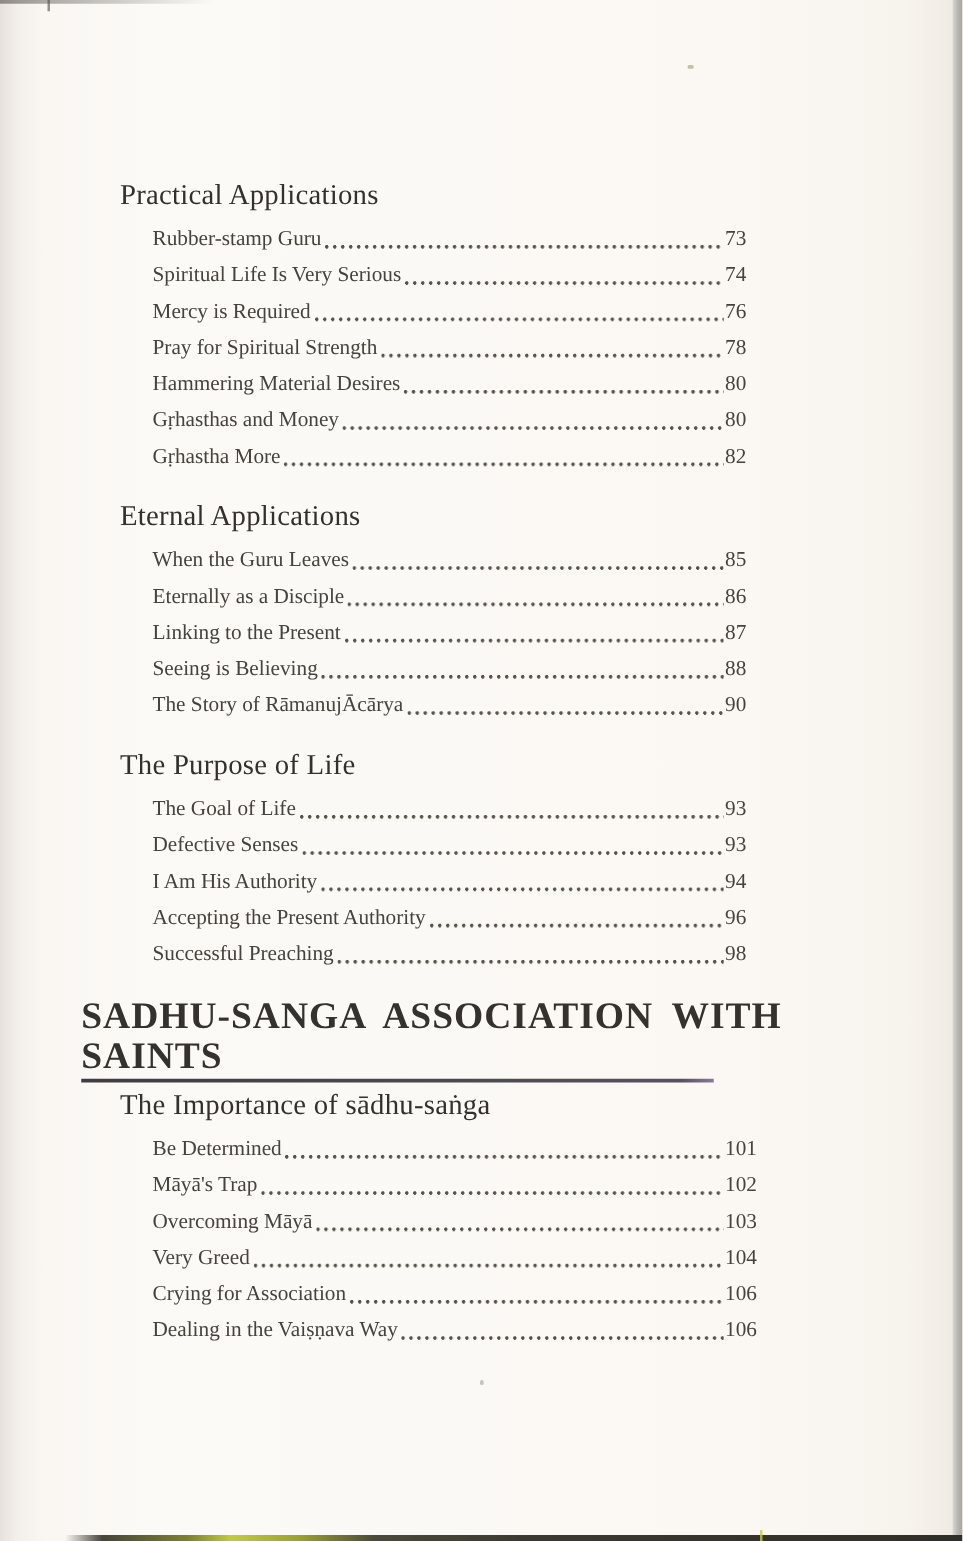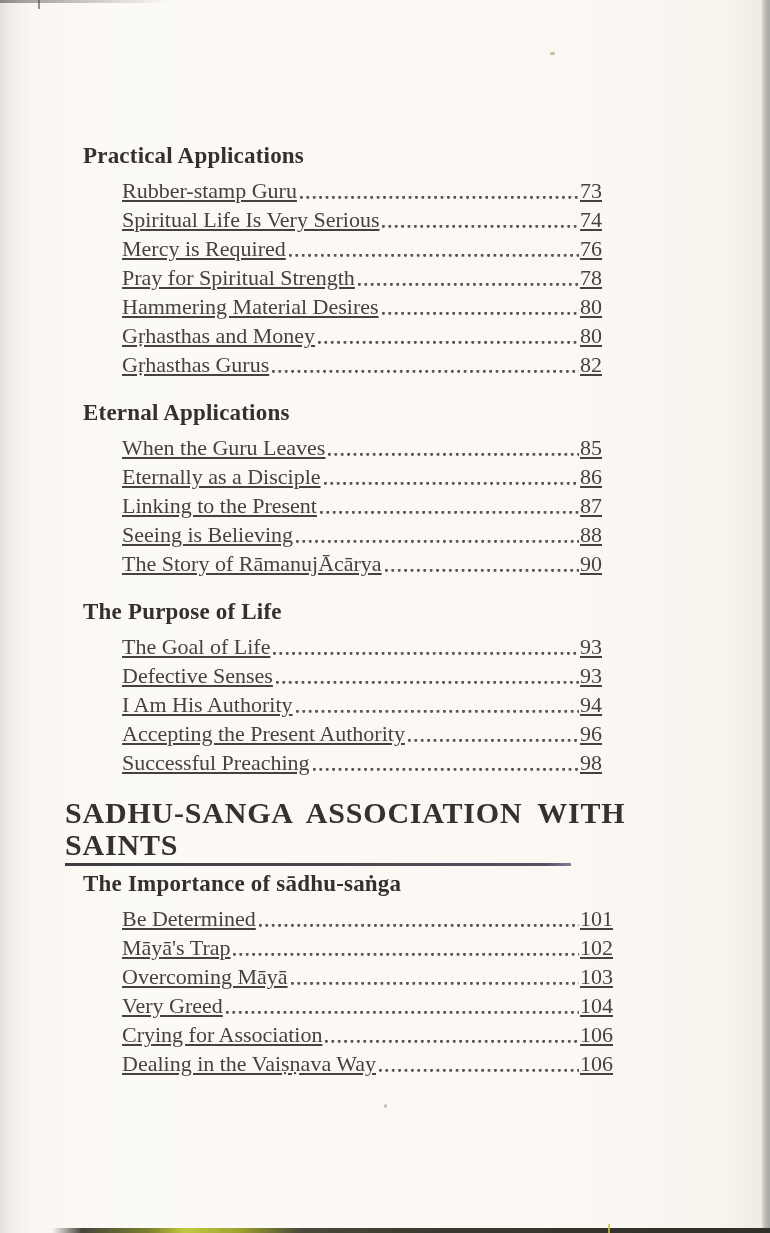--- a/index.html
+++ b/index.html
@@ -21,36 +21,35 @@
     position: absolute;
     top: 0; left: 0;
     width: 100%;
     box-sizing: border-box;
     padding: 142px 0 0 65px;
   }
 
   .group { margin-bottom: 20px; }
 
   .group-heading {
-    font-weight: bold;
+    font-weight: normal;
     font-size: 23px;
     line-height: 28px;
     letter-spacing: 0.2px;
-    margin: 0 0 6px 18px;
+    margin: 0 0 6px 31px;
     color: #34312c;
   }
 
   .entries { margin-left: 57px; width: 504px; }
 
   .entry {
     display: flex;
     align-items: stretch;
-    font-size: 22px;
+    font-size: 17px;
     line-height: 29px;
-    text-decoration: underline;
   }
 
   .entry-title { flex: 0 0 auto; white-space: nowrap; }
 
   .dots {
     flex: 1 1 auto;
     min-width: 8px;
     margin: 0 1px 0 3px;
     background-image: radial-gradient(circle at 1.4px 1.4px, #57534a 1.25px, rgba(0,0,0,0) 1.6px);
     background-size: 6.4px 3px;
@@ -151,21 +150,21 @@
             <span class="entry-title">Hammering Material Desires</span>
             <span class="dots"></span>
             <span class="entry-page">80</span>
           </div>
           <div class="entry">
             <span class="entry-title">Gṛhasthas and Money</span>
             <span class="dots"></span>
             <span class="entry-page">80</span>
           </div>
           <div class="entry">
-            <span class="entry-title">Gṛhasthas Gurus</span>
+            <span class="entry-title">Gṛhastha More</span>
             <span class="dots"></span>
             <span class="entry-page">82</span>
           </div>
         </div>
       </div>
       <div class="group">
         <div class="group-heading">Eternal Applications</div>
         <div class="entries">
           <div class="entry">
             <span class="entry-title">When the Guru Leaves</span>

